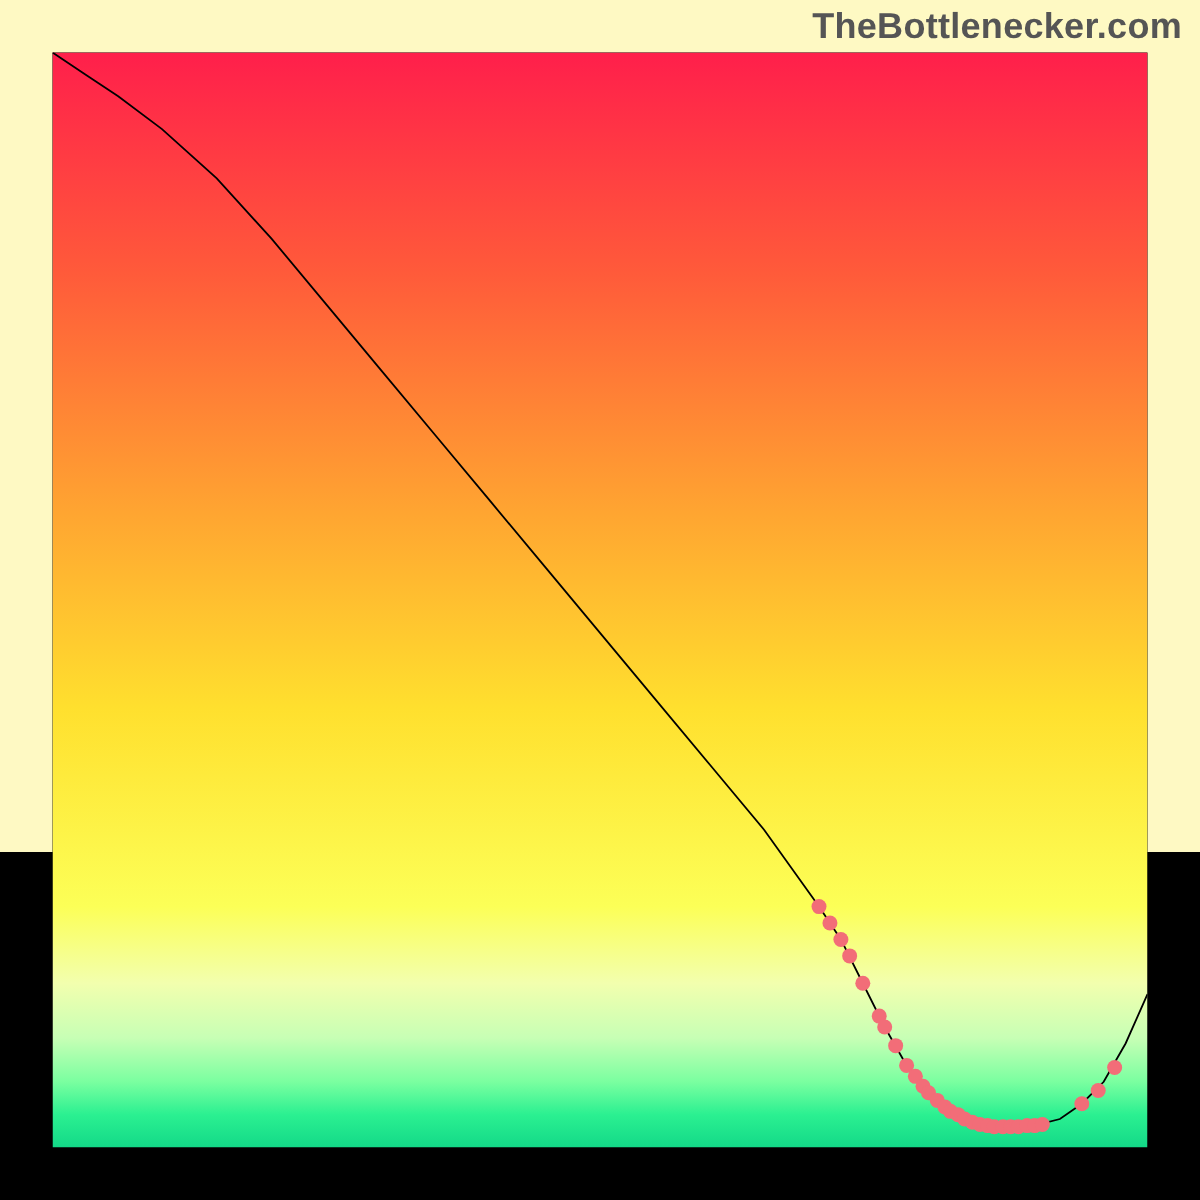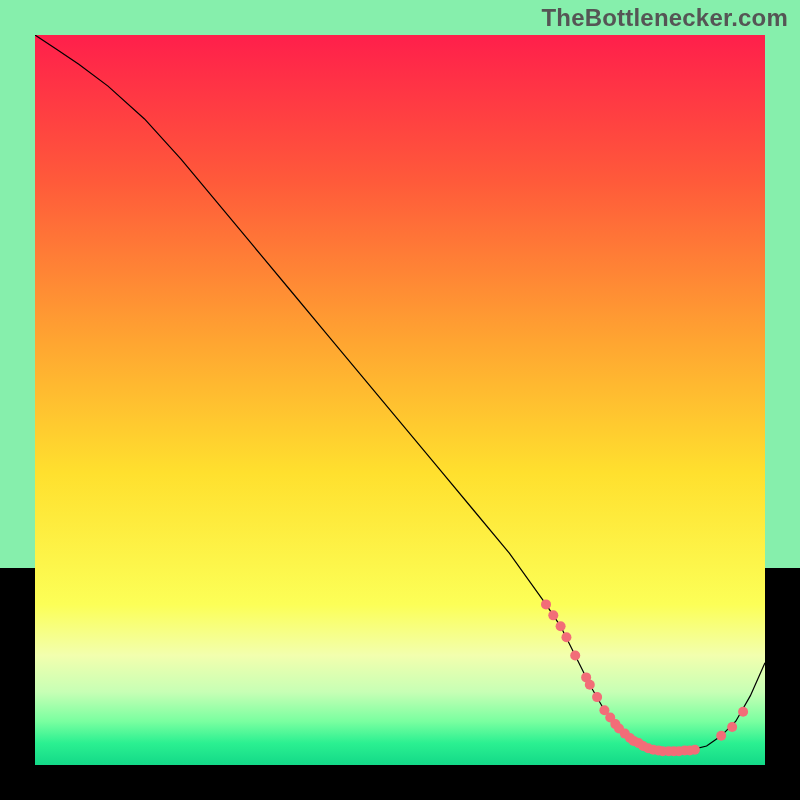--- a/index.html
+++ b/index.html
@@ -8,21 +8,21 @@
     width: 800px;
     height: 800px;
     background: #000;
     font-family: Arial, Helvetica, sans-serif;
     overflow: hidden;
   }
   .frame {
     position: relative;
     width: 800px;
     height: 568px;
-    background: #86efac;
+    background: #fef9c3;
   }
   .attribution {
     position: absolute;
     top: 4px;
     right: 12px;
     color: #555;
     font-size: 24px;
     font-weight: 600;
     letter-spacing: 0.2px;
   }

